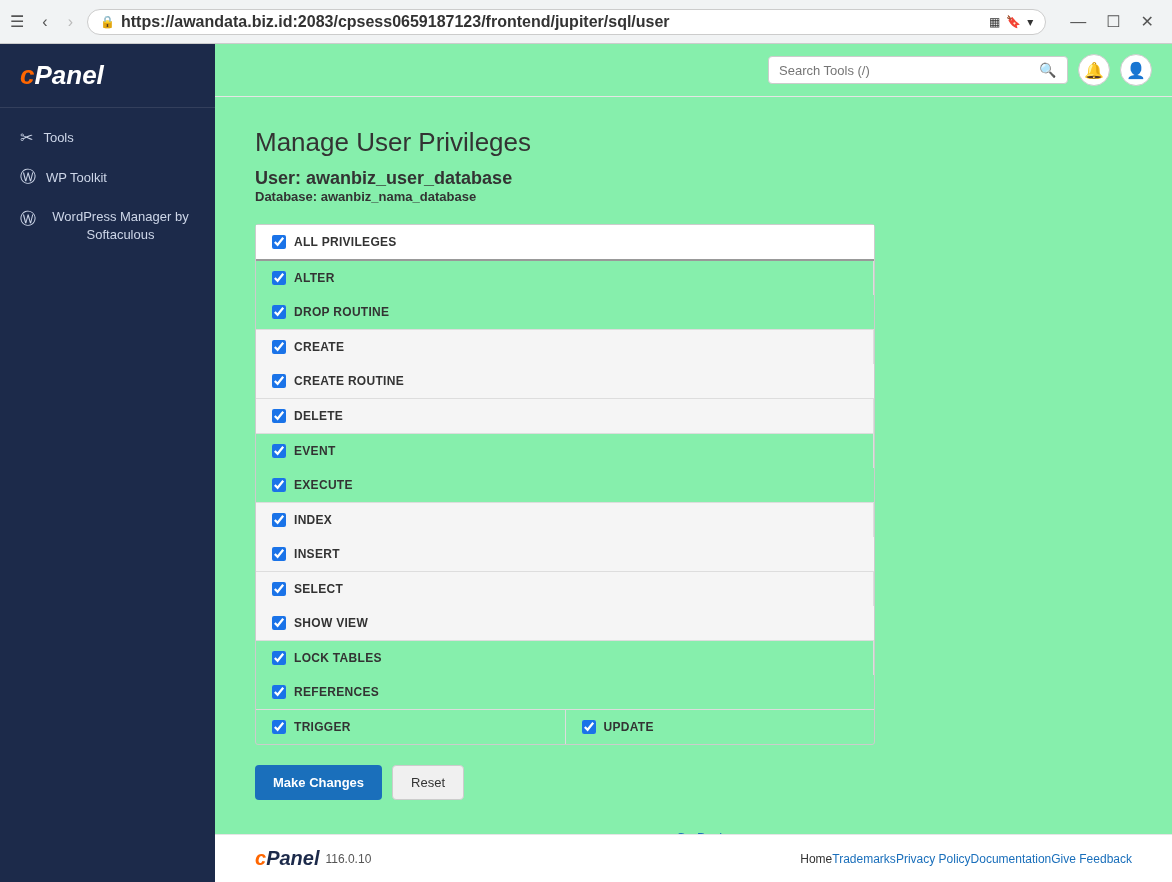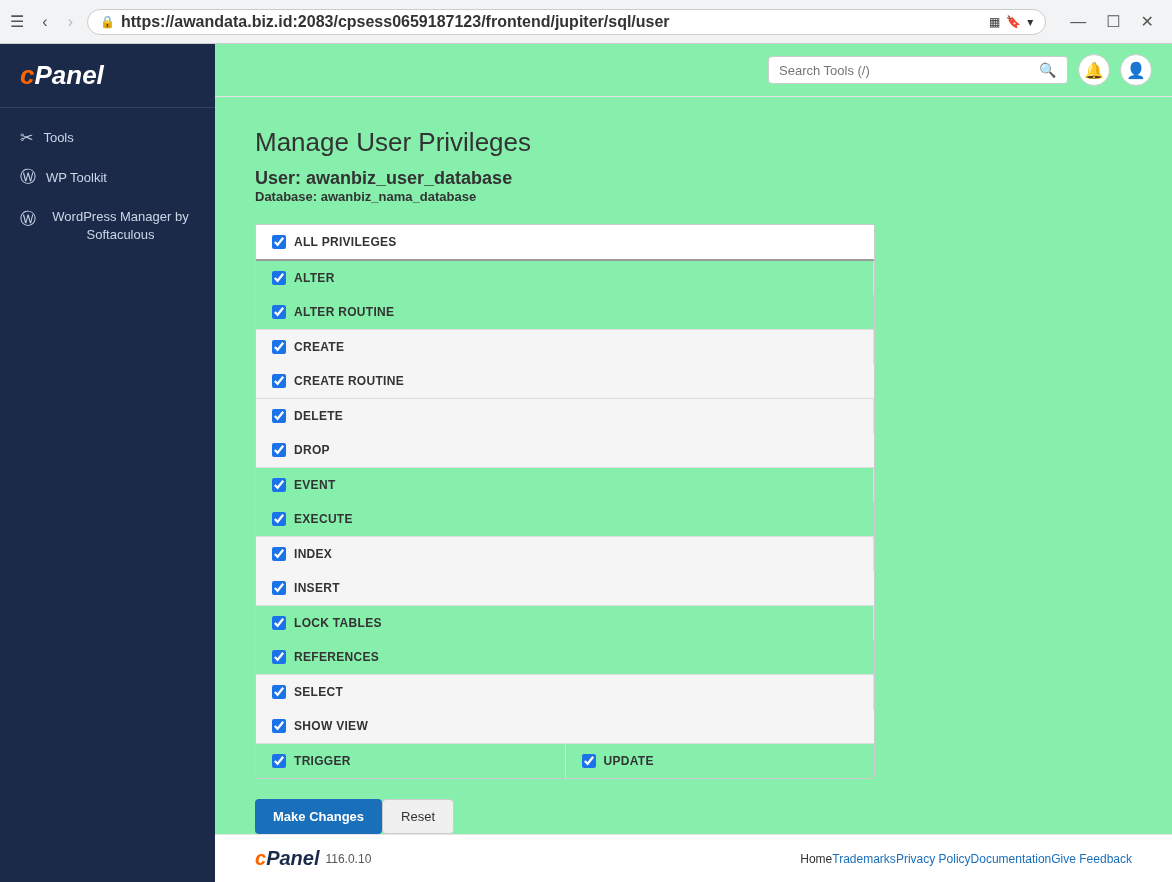--- a/index.html
+++ b/index.html
@@ -201,21 +201,21 @@
     .priv-checkbox {
       width: 14px; height: 14px;
       accent-color: #1a73e8;
       cursor: pointer;
       flex-shrink: 0;
     }
 
     
     .action-buttons {
       display: flex;
-      gap: 0;
+      gap: 10px;
       margin-top: 20px;
       max-width: 620px;
     }
     .btn-make-changes {
       background: #1a6fbb;
       color: #fff;
       border: none;
       padding: 9px 18px;
       border-radius: 4px;
       cursor: pointer;
@@ -365,45 +365,41 @@
           <span class="priv-label">ALL PRIVILEGES</span>
         </div>
 
         <div class="privilege-row">
           <div class="privilege-cell">
             <input type="checkbox" class="priv-checkbox" checked="" style="">
             <span class="priv-label">ALTER</span>
           </div>
           <div class="privilege-cell">
             <input type="checkbox" class="priv-checkbox" checked="" style="">
-            <span class="priv-label">ALTER ROUTINE</span>
+            <span class="priv-label">DROP ROUTINE</span>
           </div>
         </div>
 
         <div class="privilege-row shaded">
           <div class="privilege-cell">
             <input type="checkbox" class="priv-checkbox" checked="" style="">
             <span class="priv-label">CREATE</span>
           </div>
           <div class="privilege-cell">
             <input type="checkbox" class="priv-checkbox" checked="" style="">
             <span class="priv-label">CREATE ROUTINE</span>
           </div>
         </div>
 
 
         <div class="privilege-row shaded">
           <div class="privilege-cell">
             <input type="checkbox" class="priv-checkbox" checked="" style="">
             <span class="priv-label">DELETE</span>
           </div>
-          <div class="privilege-cell">
-            <input type="checkbox" class="priv-checkbox" checked="" style="">
-            <span class="priv-label">DROP</span>
-          </div>
         </div>
 
         <div class="privilege-row">
           <div class="privilege-cell">
             <input type="checkbox" class="priv-checkbox" checked="" style="">
             <span class="priv-label">EVENT</span>
           </div>
           <div class="privilege-cell">
             <input type="checkbox" class="priv-checkbox" checked="" style="">
             <span class="priv-label">EXECUTE</span>
@@ -414,39 +410,39 @@
           <div class="privilege-cell">
             <input type="checkbox" class="priv-checkbox" checked="" style="">
             <span class="priv-label">INDEX</span>
           </div>
           <div class="privilege-cell">
             <input type="checkbox" class="priv-checkbox" checked="" style="">
             <span class="priv-label">INSERT</span>
           </div>
         </div>
 
+        <div class="privilege-row shaded">
+          <div class="privilege-cell">
+            <input type="checkbox" class="priv-checkbox" checked="" style="">
+            <span class="priv-label">SELECT</span>
+          </div>
+          <div class="privilege-cell">
+            <input type="checkbox" class="priv-checkbox" checked="" style="">
+            <span class="priv-label">SHOW VIEW</span>
+          </div>
+        </div>
+
         <div class="privilege-row">
           <div class="privilege-cell">
             <input type="checkbox" class="priv-checkbox" checked="" style="">
             <span class="priv-label">LOCK TABLES</span>
           </div>
           <div class="privilege-cell">
             <input type="checkbox" class="priv-checkbox" checked="" style="">
             <span class="priv-label">REFERENCES</span>
-          </div>
-        </div>
-
-        <div class="privilege-row shaded">
-          <div class="privilege-cell">
-            <input type="checkbox" class="priv-checkbox" checked="" style="">
-            <span class="priv-label">SELECT</span>
-          </div>
-          <div class="privilege-cell">
-            <input type="checkbox" class="priv-checkbox" checked="" style="">
-            <span class="priv-label">SHOW VIEW</span>
           </div>
         </div>
 
         <div class="privilege-row">
           <div class="privilege-cell">
             <input type="checkbox" class="priv-checkbox" checked="" style="">
             <span class="priv-label">TRIGGER</span>
           </div>
           <div class="privilege-cell">
             <input type="checkbox" class="priv-checkbox" checked="" style="">

